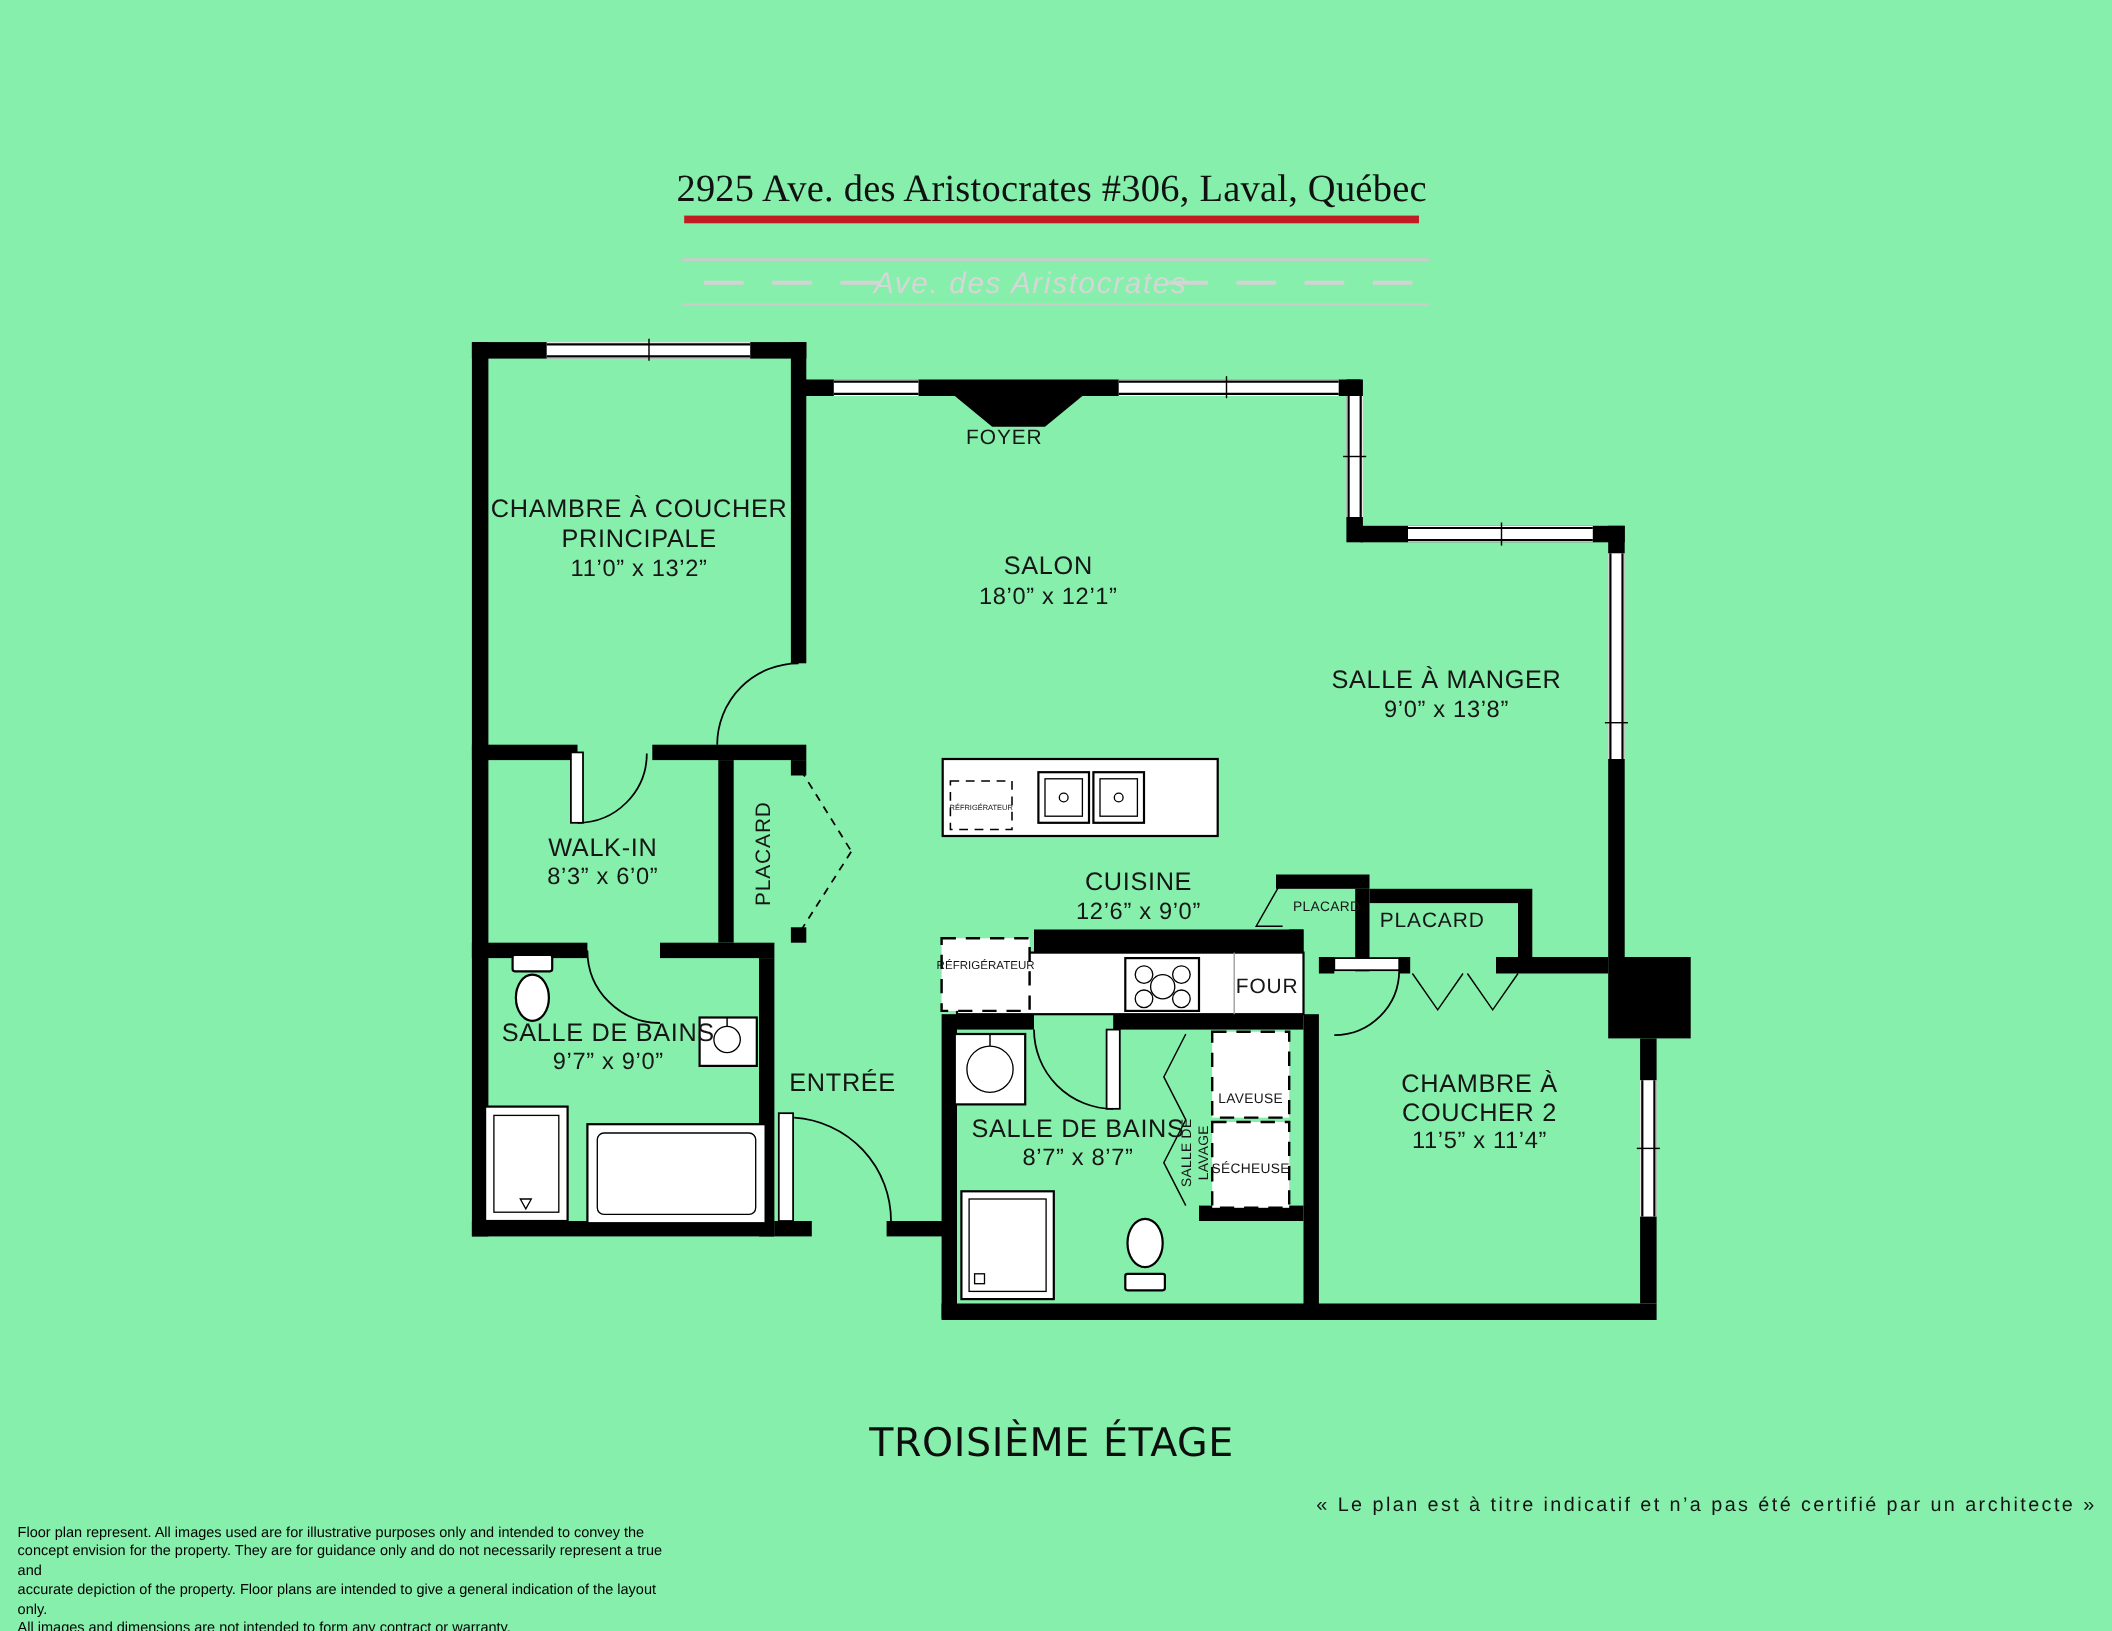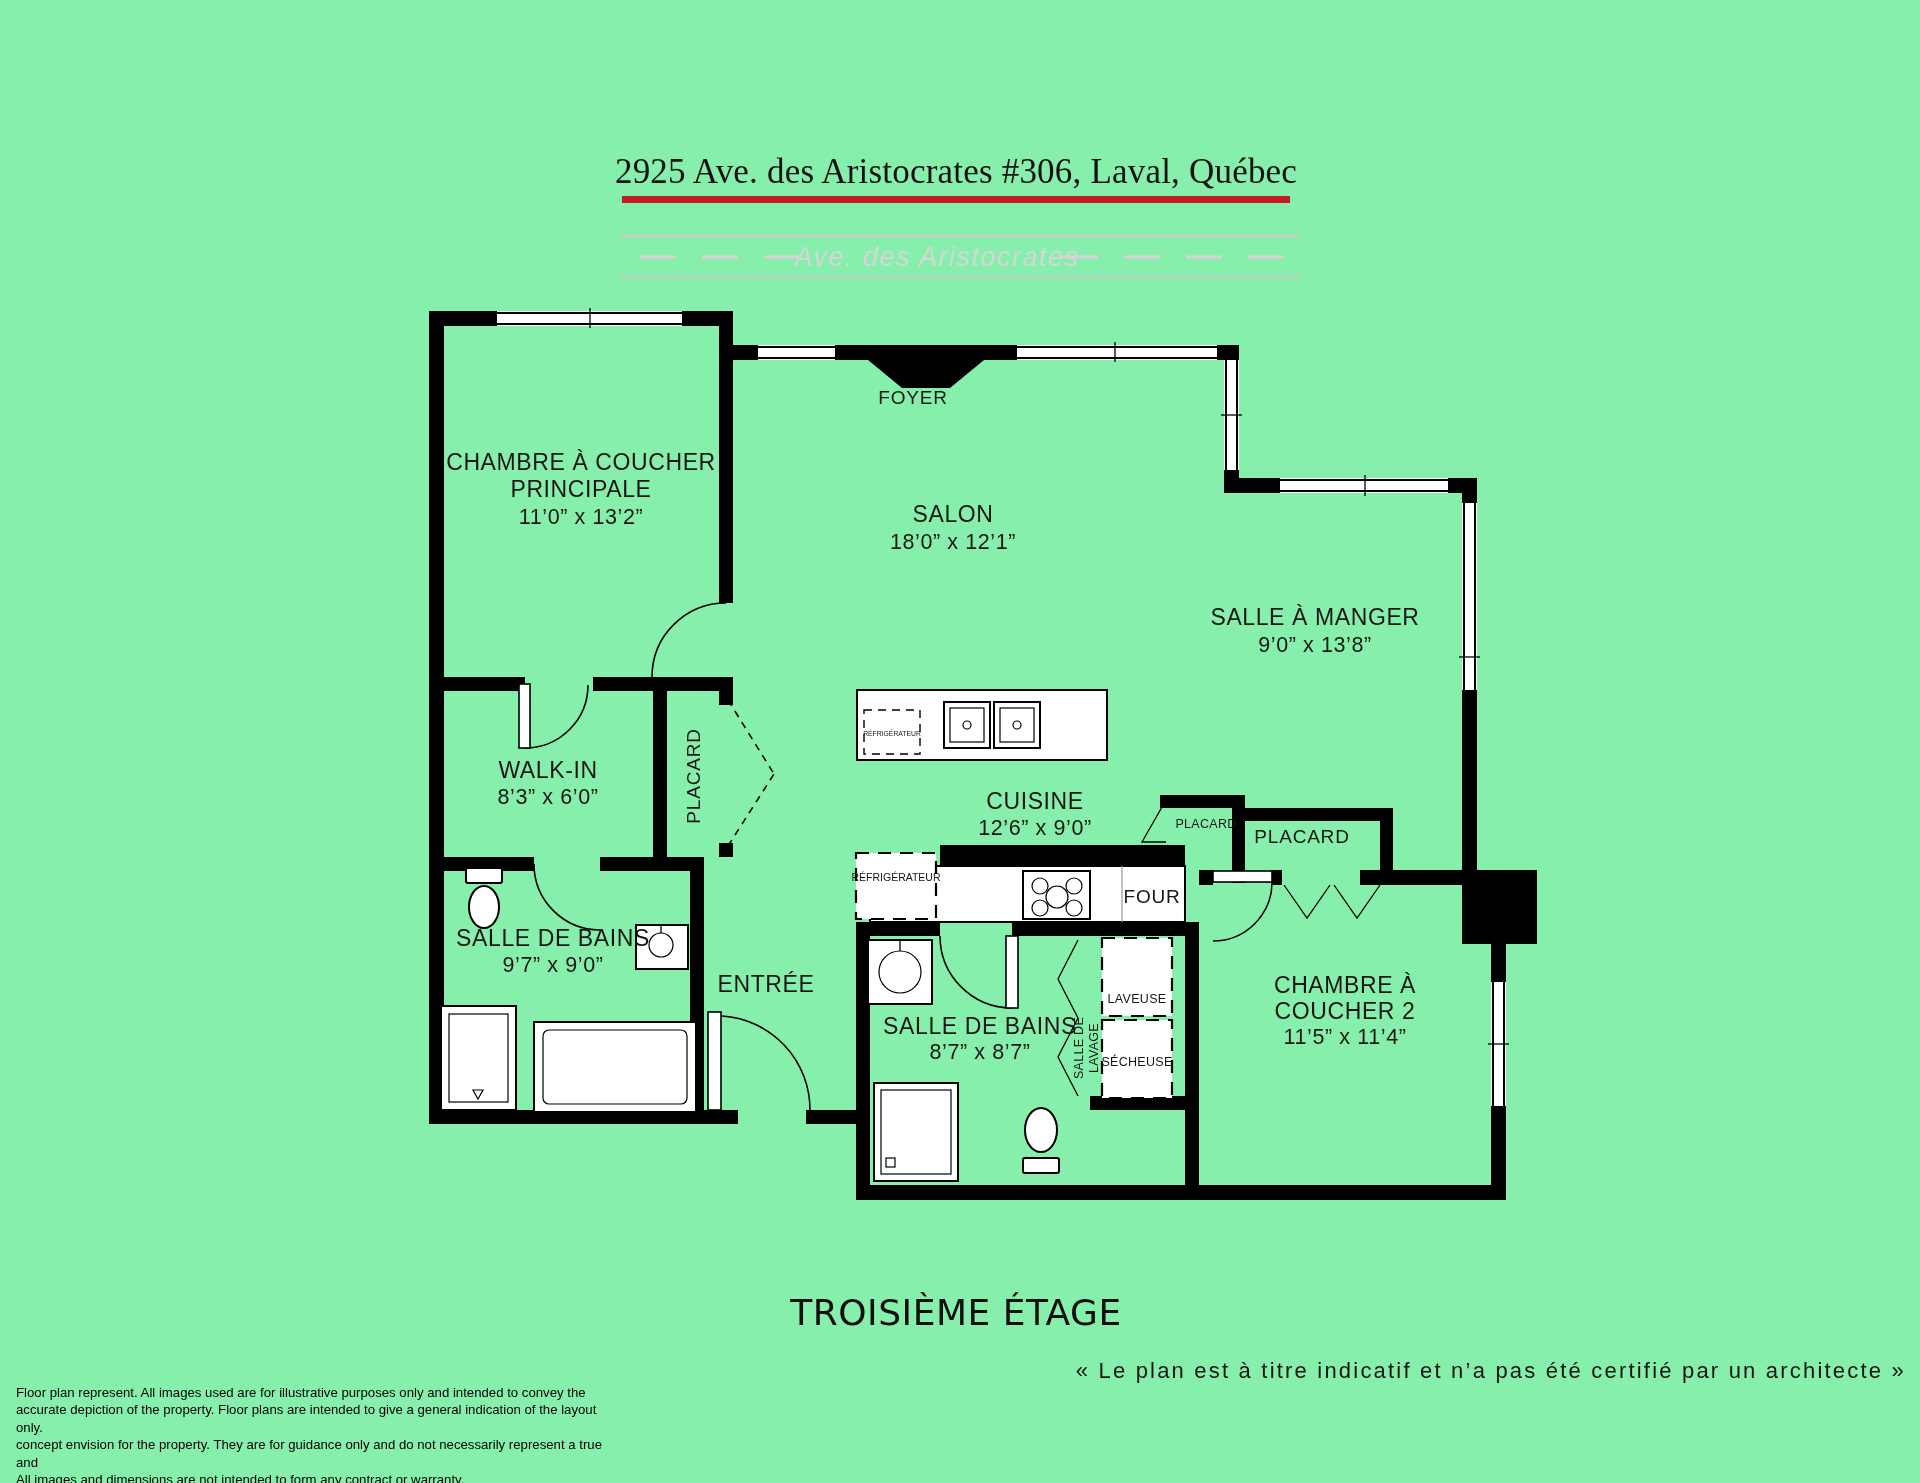--- a/index.html
+++ b/index.html
@@ -26,21 +26,21 @@
   .dims{font:21.5px "Liberation Sans",sans-serif;text-anchor:middle;letter-spacing:.6px;}
   .small{font:19px "Liberation Sans",sans-serif;text-anchor:middle;letter-spacing:.8px;}
   .tiny{font:12.5px "Liberation Sans",sans-serif;text-anchor:middle;letter-spacing:.3px;}
   .micro{font:10.5px "Liberation Sans",sans-serif;text-anchor:middle;}
   .nano{font:6.8px "Liberation Sans",sans-serif;text-anchor:middle;}
   .street-text{font:italic 27px "Liberation Sans",sans-serif;fill:#d6d6d6;
                text-anchor:middle;letter-spacing:1.5px;}
   
   #floor-name{position:absolute;left:0;top:1292px;width:1912px;text-align:center;
               font-family:"DejaVu Sans",sans-serif;font-size:36px;color:#0e0e0e;letter-spacing:.5px;}
-  #quote{position:absolute;right:14px;top:1358px;font-size:22px;color:#141414;
+  #quote{position:absolute;right:14px;top:1358px;font-size:18px;color:#141414;
          letter-spacing:2.2px;font-family:"Liberation Sans",sans-serif;}
   #disclaimer{position:absolute;left:16px;top:1384px;width:600px;font-size:13.2px;
               line-height:17.4px;color:#000;}
   #disclaimer span{display:block;}
 </style>
 </head>
 <body>
 
 <div id="page">
 
@@ -272,18 +272,18 @@
 
       <text class="tiny" x="1206" y="828">PLACARD</text>
       <text class="small" x="1302" y="843">PLACARD</text>
     </g>
   </svg>
 
   <div id="floor-name">TROISIÈME ÉTAGE</div>
   <div id="quote">« Le plan est à titre indicatif et n’a pas été certifié par un architecte »</div>
   <div id="disclaimer">
     <span>Floor plan represent. All images used are for illustrative purposes only and intended to convey the</span>
+    <span>concept envision for the property. They are for guidance only and do not necessarily represent a true and</span>
     <span>accurate depiction of the property. Floor plans are intended to give a general indication of the layout only.</span>
-    <span>concept envision for the property. They are for guidance only and do not necessarily represent a true and</span>
     <span>All images and dimensions are not intended to form any contract or warranty.</span>
   </div>
 
 </div>
 
 </body></html>

